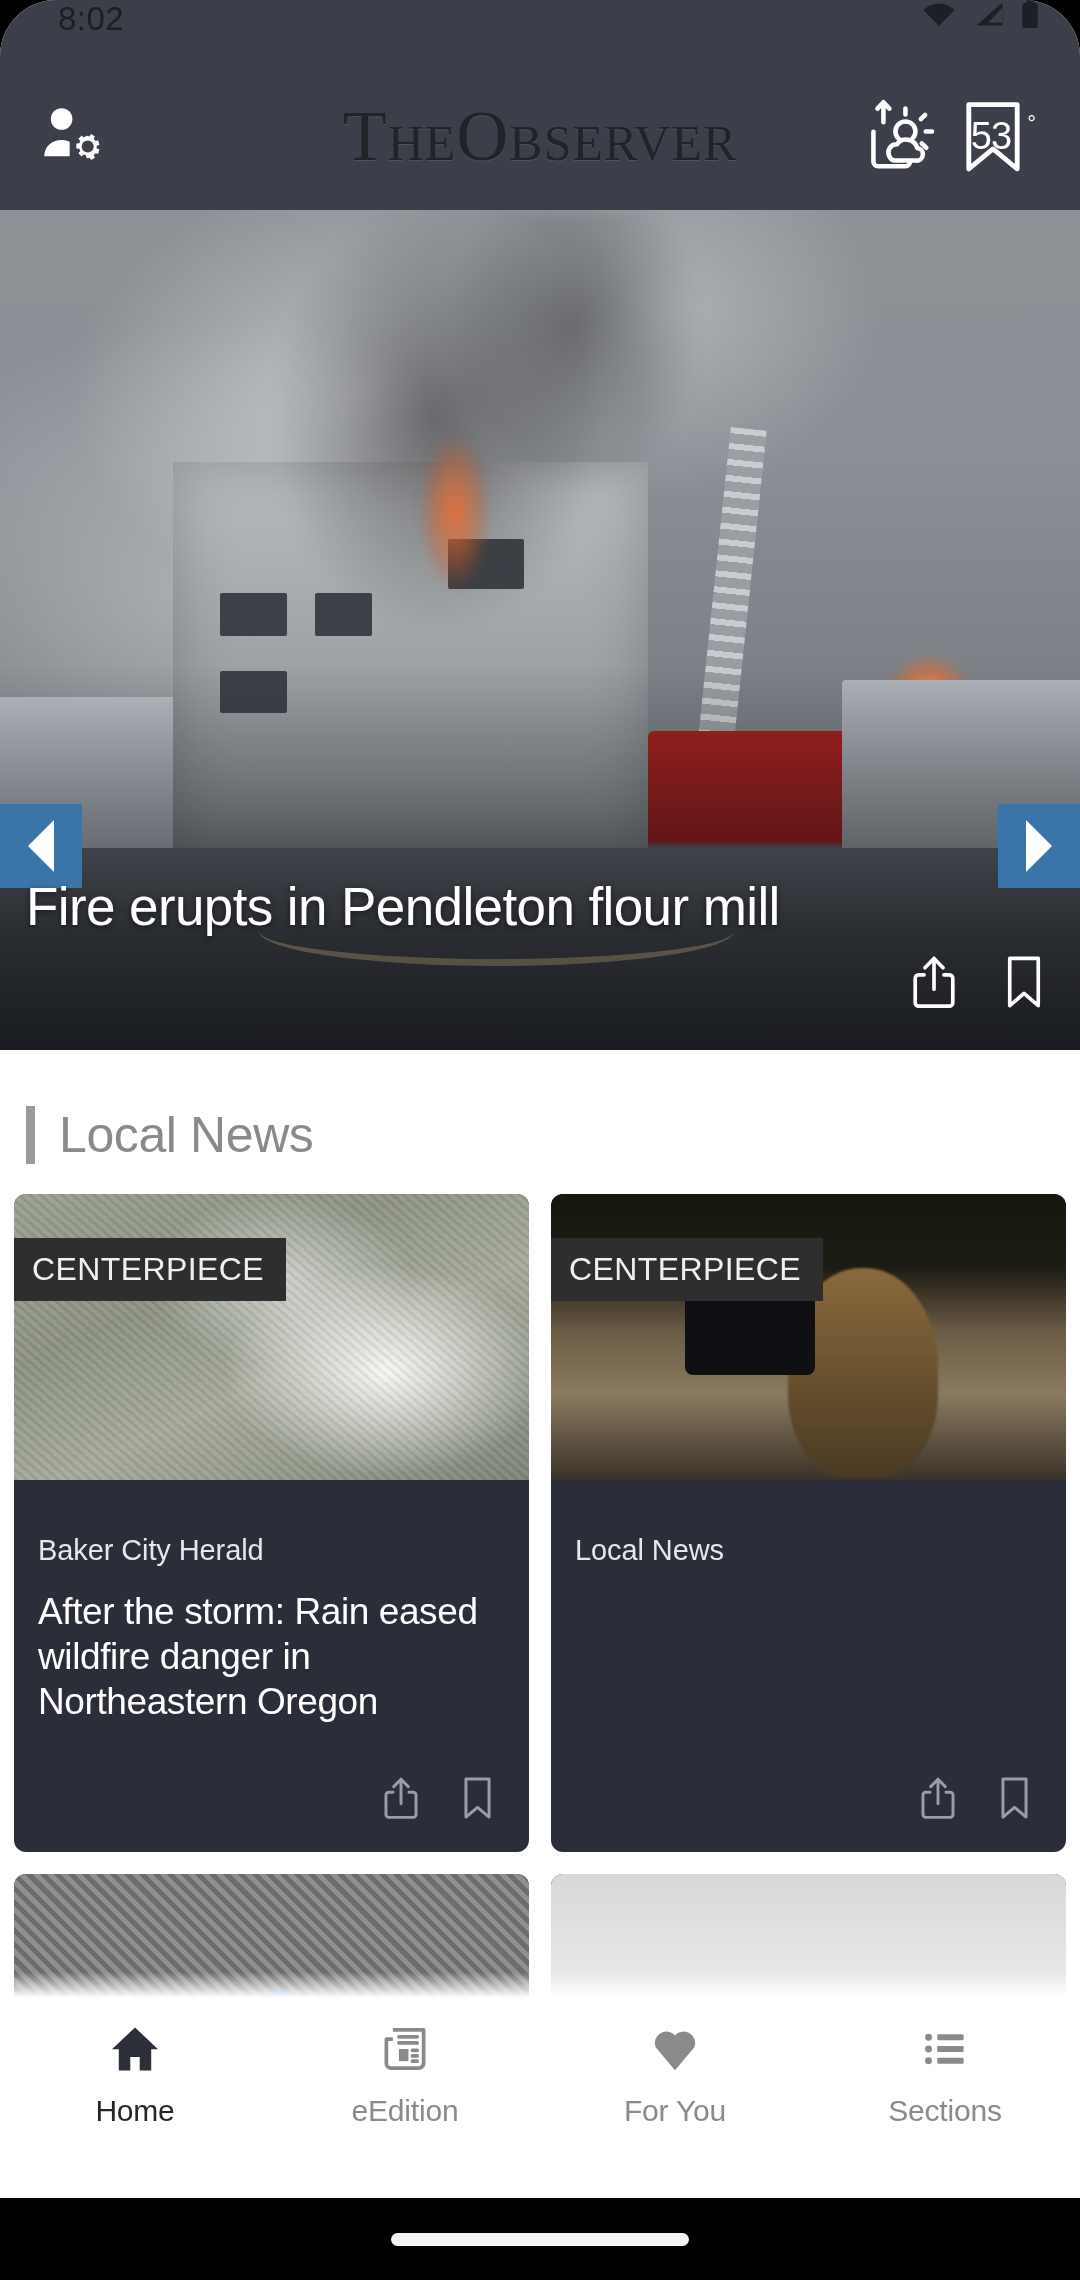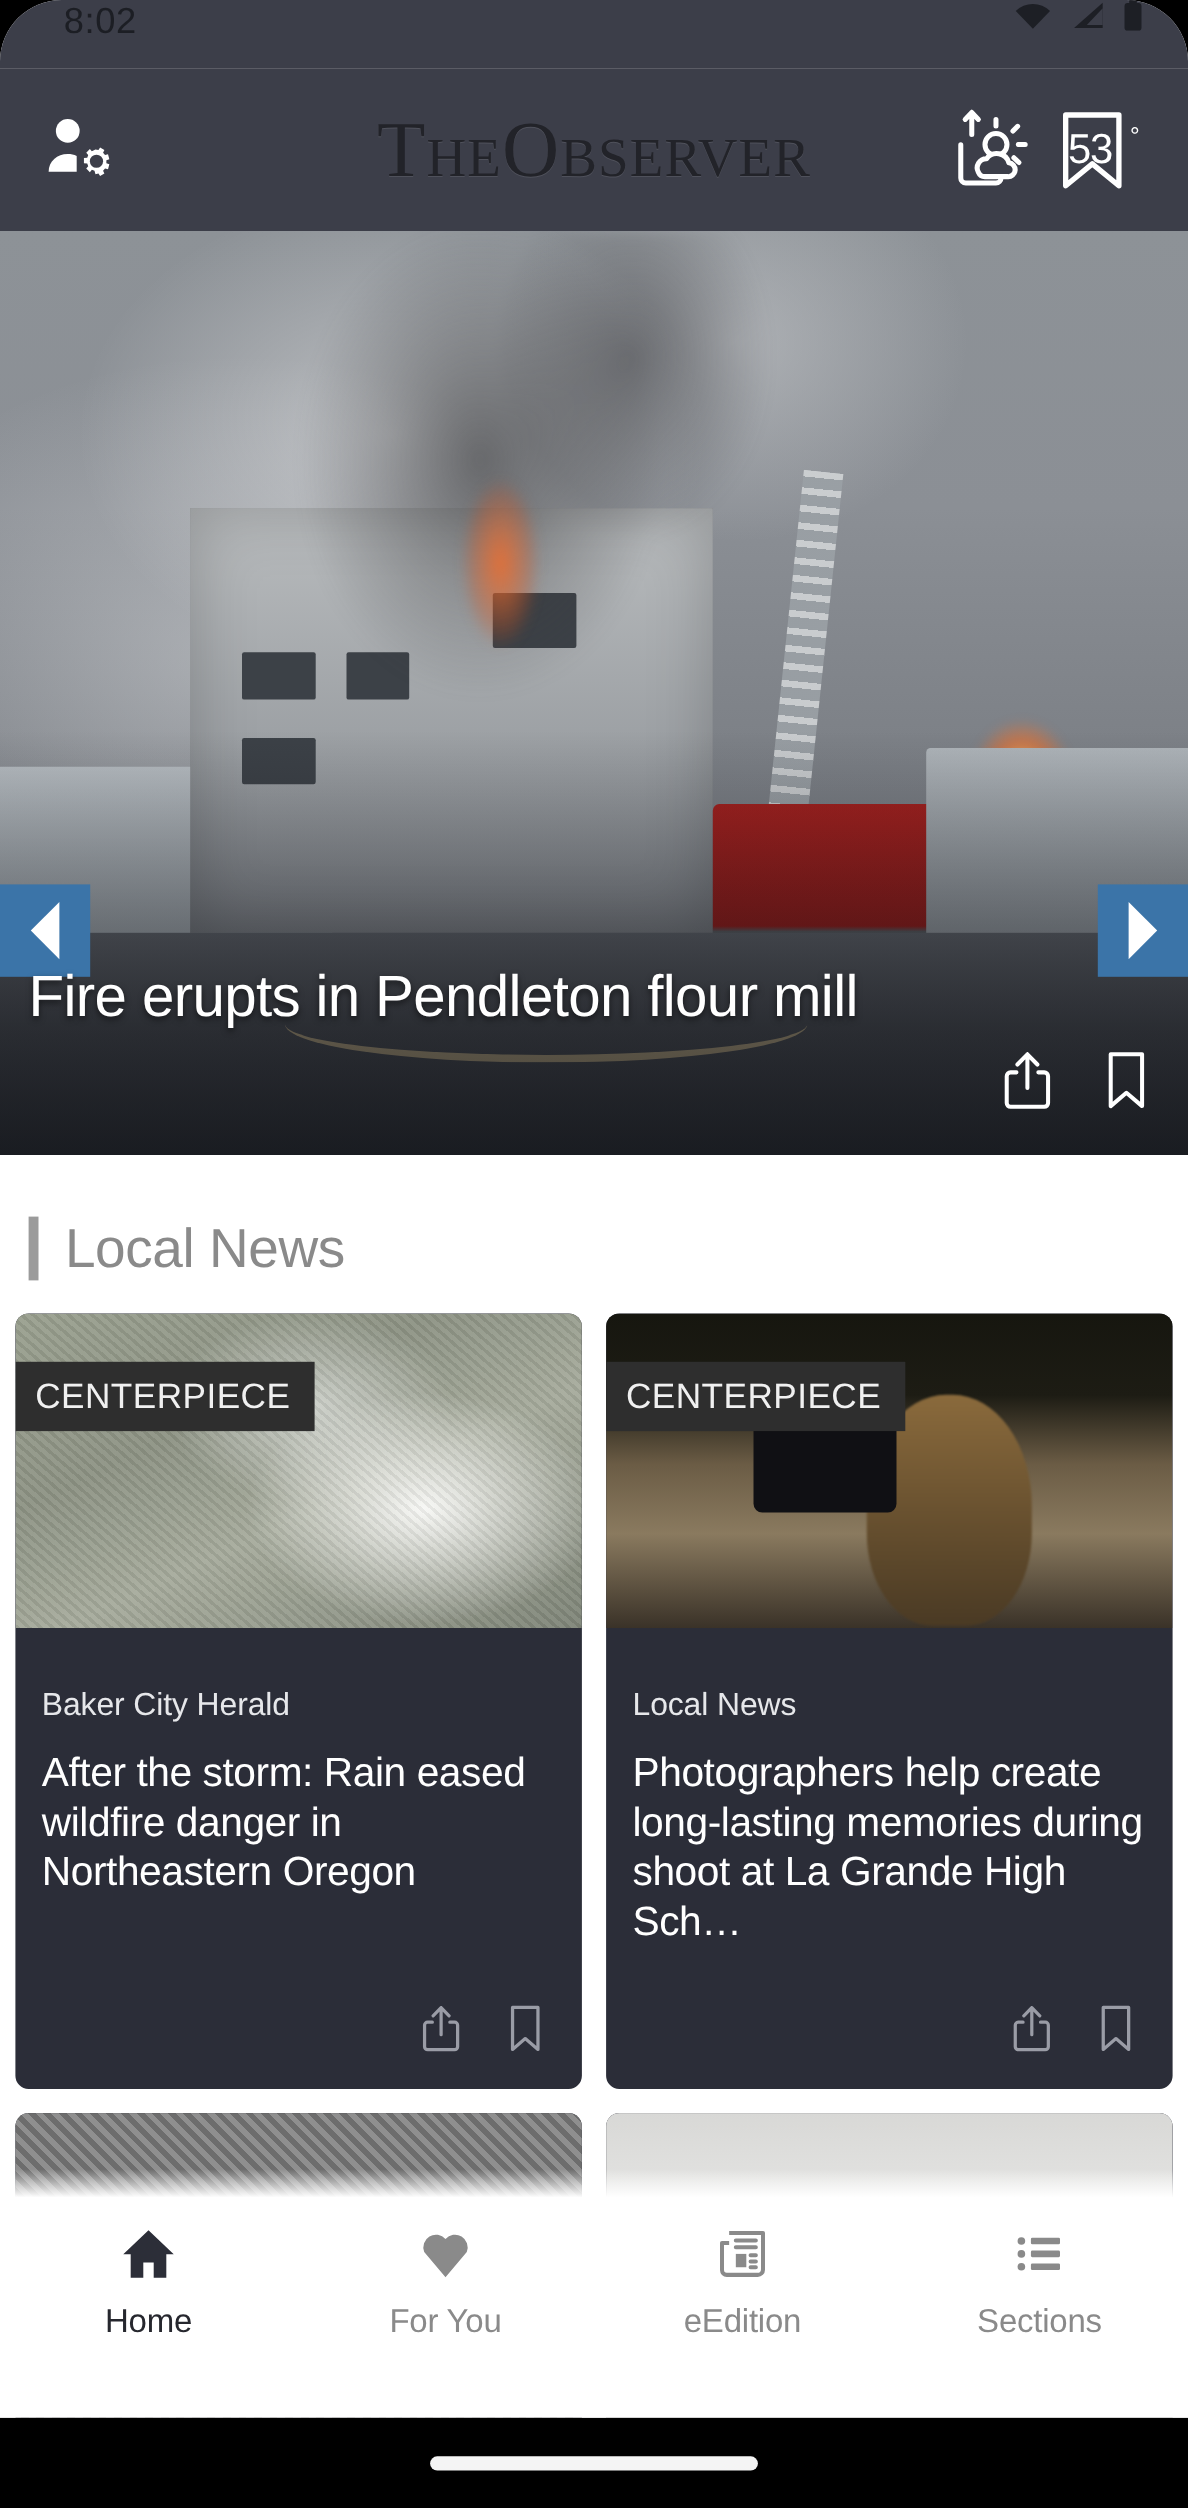--- a/index.html
+++ b/index.html
@@ -471,21 +471,20 @@
         </div>
       </div>
 
       <div class="card">
         <div class="card-media">
           <div class="m-photog"></div>
           <div class="card-badge">CENTERPIECE</div>
         </div>
         <div class="card-body">
           <div class="card-kicker">Local News</div>
-          <div class="card-headline">Photographers help create long-lasting memories during shoot at La Grande High Sch…</div>
         </div>
         <div class="card-actions">
           <span>
             <svg width="38" height="44" viewBox="0 0 22 25" fill="none" stroke="#9a9ca6" stroke-width="1.7" stroke-linecap="round" stroke-linejoin="round">
               <path d="M6.4 9.2H3.9a1.6 1.6 0 0 0-1.6 1.6v11.3a1.6 1.6 0 0 0 1.6 1.6h14.2a1.6 1.6 0 0 0 1.6-1.6V10.8a1.6 1.6 0 0 0-1.6-1.6h-2.5"></path>
               <path d="M11 1.6v14.2M11 1.6 6.8 5.9M11 1.6l4.2 4.3"></path>
             </svg>
           </span>
           <span>
             <svg width="35" height="44" viewBox="0 0 20 25" fill="none" stroke="#9a9ca6" stroke-width="1.7" stroke-linejoin="round">
@@ -515,37 +514,37 @@
         <span class="nav-icon">
           <svg width="54" height="54" viewBox="0 0 24 24" fill="#2c2e38">
             <path d="M12 2.4 1.8 12.1h3v9.5h5.1v-6.1h4.2v6.1h5.1v-9.5h3z"></path>
           </svg>
         </span>
         <span class="nav-label">Home</span>
       </div>
 
       <div class="nav-item">
         <span class="nav-icon">
-          <svg width="54" height="54" viewBox="0 0 24 24" fill="#8a8a8a">
-            <path d="M12 21.4 3.4 11.2a5.1 5.1 0 0 1 8.6-5.2 5.1 5.1 0 0 1 8.6 5.2z"></path>
-          </svg>
-        </span>
-        <span class="nav-label">For You</span>
-      </div>
-
-      <div class="nav-item">
-        <span class="nav-icon">
           <svg width="52" height="52" viewBox="0 0 24 24" fill="none" stroke="#8a8a8a" stroke-width="1.7" stroke-linejoin="round">
             <path d="M6.4 3.2h14.2v15.4a2.2 2.2 0 0 1-2.2 2.2H5.4a2 2 0 0 1-2-2V7.4h3"></path>
             <path d="M9.2 6.4h8.4M9.2 9.2h8.4" stroke-linecap="round"></path>
             <rect x="9.2" y="12" width="4.4" height="5.6" fill="#8a8a8a" stroke="none"></rect>
             <path d="M15.4 12.6h2.2M15.4 15.2h2.2M15.4 17.6h2.2" stroke-linecap="round"></path>
           </svg>
         </span>
         <span class="nav-label">eEdition</span>
+      </div>
+
+      <div class="nav-item">
+        <span class="nav-icon">
+          <svg width="54" height="54" viewBox="0 0 24 24" fill="#8a8a8a">
+            <path d="M12 21.4 3.4 11.2a5.1 5.1 0 0 1 8.6-5.2 5.1 5.1 0 0 1 8.6 5.2z"></path>
+          </svg>
+        </span>
+        <span class="nav-label">For You</span>
       </div>
 
       <div class="nav-item">
         <span class="nav-icon">
           <svg width="52" height="52" viewBox="0 0 24 24" fill="#8a8a8a">
             <circle cx="4.4" cy="6.6" r="1.6"></circle>
               <rect x="8.4" y="5.2" width="12.2" height="2.8" rx="0.6"></rect>
             <circle cx="4.4" cy="12" r="1.6"></circle>
               <rect x="8.4" y="10.6" width="12.2" height="2.8" rx="0.6"></rect>
             <circle cx="4.4" cy="17.4" r="1.6"></circle>

